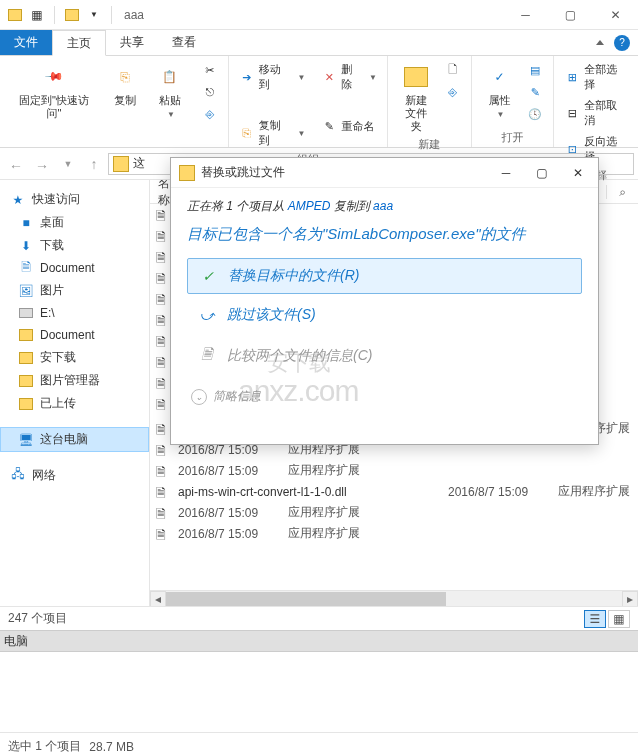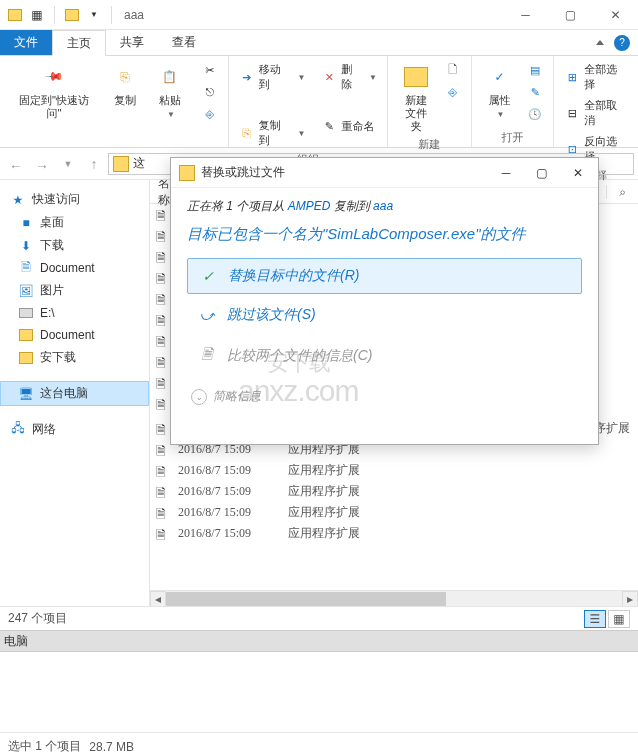--- a/index.html
+++ b/index.html
@@ -55,21 +55,21 @@
 .disk { width: 14px; height: 10px; background: #ddd; border: 1px solid #999; }
 
 .filelist { flex: 1; overflow: hidden; position: relative; }
 .col-header { height: 24px; display: flex; align-items: center; border-bottom: 1px solid #e5e5e5; font-size: 12px; color: #444; }
 .col-header .col { padding: 0 8px; border-right: 1px solid #b91c1c; }
 .col-header .search { margin-left: auto; width: 32px; text-align: center; color: #666; border-left: 1px solid #e5e5e5; }
 .files { }
 .file-row { display: flex; align-items: center; height: 21px; font-size: 12px; }
 .file-row .fico { width: 16px; height: 16px; margin: 0 6px; }
 .file-row .fname { width: 270px; overflow: hidden; white-space: nowrap; }
-.file-row .fdate { width: 110px; color: #555; font-family: Liberation Serif, serif; }
+.file-row .fdate { width: 110px; color: #555; }
 .file-row .ftype { color: #555; }
 
 .scroll-track { position: absolute; left: 0; right: 0; bottom: 0; height: 16px; background: #f0f0f0; border-top: 1px solid #e5e5e5; }
 .scroll-arrow { width: 16px; height: 16px; display: inline-flex; align-items: center; justify-content: center; background: #f0f0f0; color: #666; border: 1px solid #ddd; }
 .scroll-thumb { display: inline-block; height: 14px; width: 280px; background: #ccc; margin: 1px 0; vertical-align: top; }
 
 
 .status1 { height: 24px; border-top: 1px solid #e5e5e5; display: flex; align-items: center; padding: 0 8px; font-size: 12px; color: #555; }
 .status1 .view-btns { margin-left: auto; display: flex; gap: 2px; }
 .view-btn { width: 22px; height: 18px; border: 1px solid #ccc; display: flex; align-items: center; justify-content: center; }
@@ -312,20 +312,32 @@
           <span class="folder-sm"></span>
         </span>
         <span>Document</span>
       </div>
     <div class="side-item">
         <span class="ico">
           <span class="folder-sm"></span>
         </span>
         <span>安下载</span>
       </div>
+    <div class="side-item">
+        <span class="ico">
+          <span class="folder-sm"></span>
+        </span>
+        <span>图片管理器</span>
+      </div>
+    <div class="side-item">
+        <span class="ico">
+          <span class="folder-sm"></span>
+        </span>
+        <span>已上传</span>
+      </div>
     <div class="side-sep"></div>
     <div class="side-item header sel">
         <span class="ico c-blue">🖥</span>
         <span>这台电脑</span>
       </div>
     <div class="side-sep"></div>
     <div class="side-item header">
         <span class="ico c-blue">🖧</span>
         <span>网络</span>
       </div>
@@ -390,20 +402,21 @@
           <span class="fdate">2016/8/7 15:09</span>
           <span class="ftype">应用程序扩展</span>
         </div>
         <div class="file-row">
           <span class="fico">🗎</span>
           <span class="fdate">2016/8/7 15:09</span>
           <span class="ftype">应用程序扩展</span>
         </div>
         <div class="file-row">
           <span class="fico">🗎</span>
+          <span class="fname">api-ms-win-crt-convert-l1-1-0.dll</span>
           <span class="fdate">2016/8/7 15:09</span>
           <span class="ftype">应用程序扩展</span>
         </div>
         <div class="file-row">
           <span class="fico">🗎</span>
           <span class="fdate">2016/8/7 15:09</span>
           <span class="ftype">应用程序扩展</span>
         </div>
         <div class="file-row">
           <span class="fico">🗎</span>

